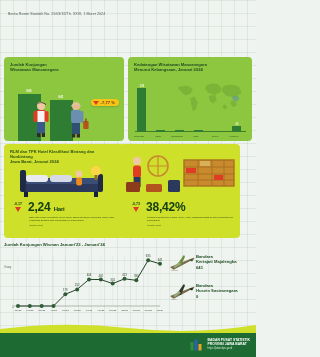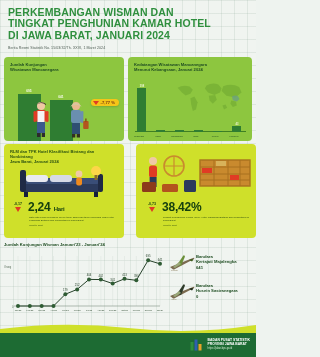--- a/index.html
+++ b/index.html
@@ -16,21 +16,21 @@
     background-size:13px 13px;}
   
   .header{position:absolute;left:0;top:0;width:256px;height:56px;padding:7px 8px 0 8px;box-sizing:border-box;}
   .title{color:#2f8f3e;font-weight:bold;font-size:10.5px;line-height:11.4px;letter-spacing:.1px;}
   .subtitle{color:#4f5d54;font-size:3.6px;margin-top:5px;letter-spacing:.05px;}
   
   .panel{position:absolute;border-radius:4px;overflow:hidden;}
   .p1{left:4px;top:57px;width:120px;height:84px;background:#8dc63f;}
   .p2{left:128px;top:57px;width:124px;height:84px;background:#8dc63f;}
   .p3{left:4px;top:144px;width:120px;height:94px;background:#cfe02a;}
-  .p4{left:136px;top:144px;width:120px;height:94px;background:#cfe02a;}
+  .p4{left:120px;top:144px;width:120px;height:94px;background:#cfe02a;}
   .ptitle{font-size:4.1px;font-weight:bold;line-height:5.2px;padding:5px 6px 0 6px;color:#1f4d22;}
   .p3 .ptitle,.p4 .ptitle{color:#2c5211;}
   
   .barwrap{position:absolute;left:8px;bottom:0;width:80px;height:56px;}
   .bar{position:absolute;bottom:0;width:23px;background:#2f7d32;}
   .bar.b1{left:6px;height:47px;}
   .bar.b2{left:38px;height:41px;}
   .barval{position:absolute;font-size:3.2px;color:#f4f8e8;font-weight:bold;width:30px;text-align:center;}
   .badge{position:absolute;border-radius:7px;background:#f5c518;display:flex;align-items:center;
     padding:1px 4px 1px 2px;box-shadow:0 1px 2px rgba(0,0,0,.15);}
@@ -71,25 +71,20 @@
   .foot-web{display:block;font-weight:normal;font-size:2.6px;margin-top:.5px;color:#cfe8cf;}
   .wave{position:absolute;left:0;bottom:24px;width:256px;height:10px;}
 </style>
 </head>
 <body>
 
 <div class="page">
   <div class="grid-bg"></div>
 
   <div class="header">
-    <div class="title">
-      <div>PERKEMBANGAN WISMAN DAN</div>
-      <div>TINGKAT PENGHUNIAN KAMAR HOTEL</div>
-      <div>DI JAWA BARAT, JANUARI 2024</div>
-    </div>
     <div class="subtitle">Berita Resmi Statistik No. 15/03/32/Th. XXVI, 1 Maret 2024</div>
   </div>
 
   <div class="panel p1">
     <div class="ptitle">
       <div>Jumlah Kunjungan</div>
       <div>Wisatawan Mancanegara</div>
     </div>
 
     <div class="barwrap">

